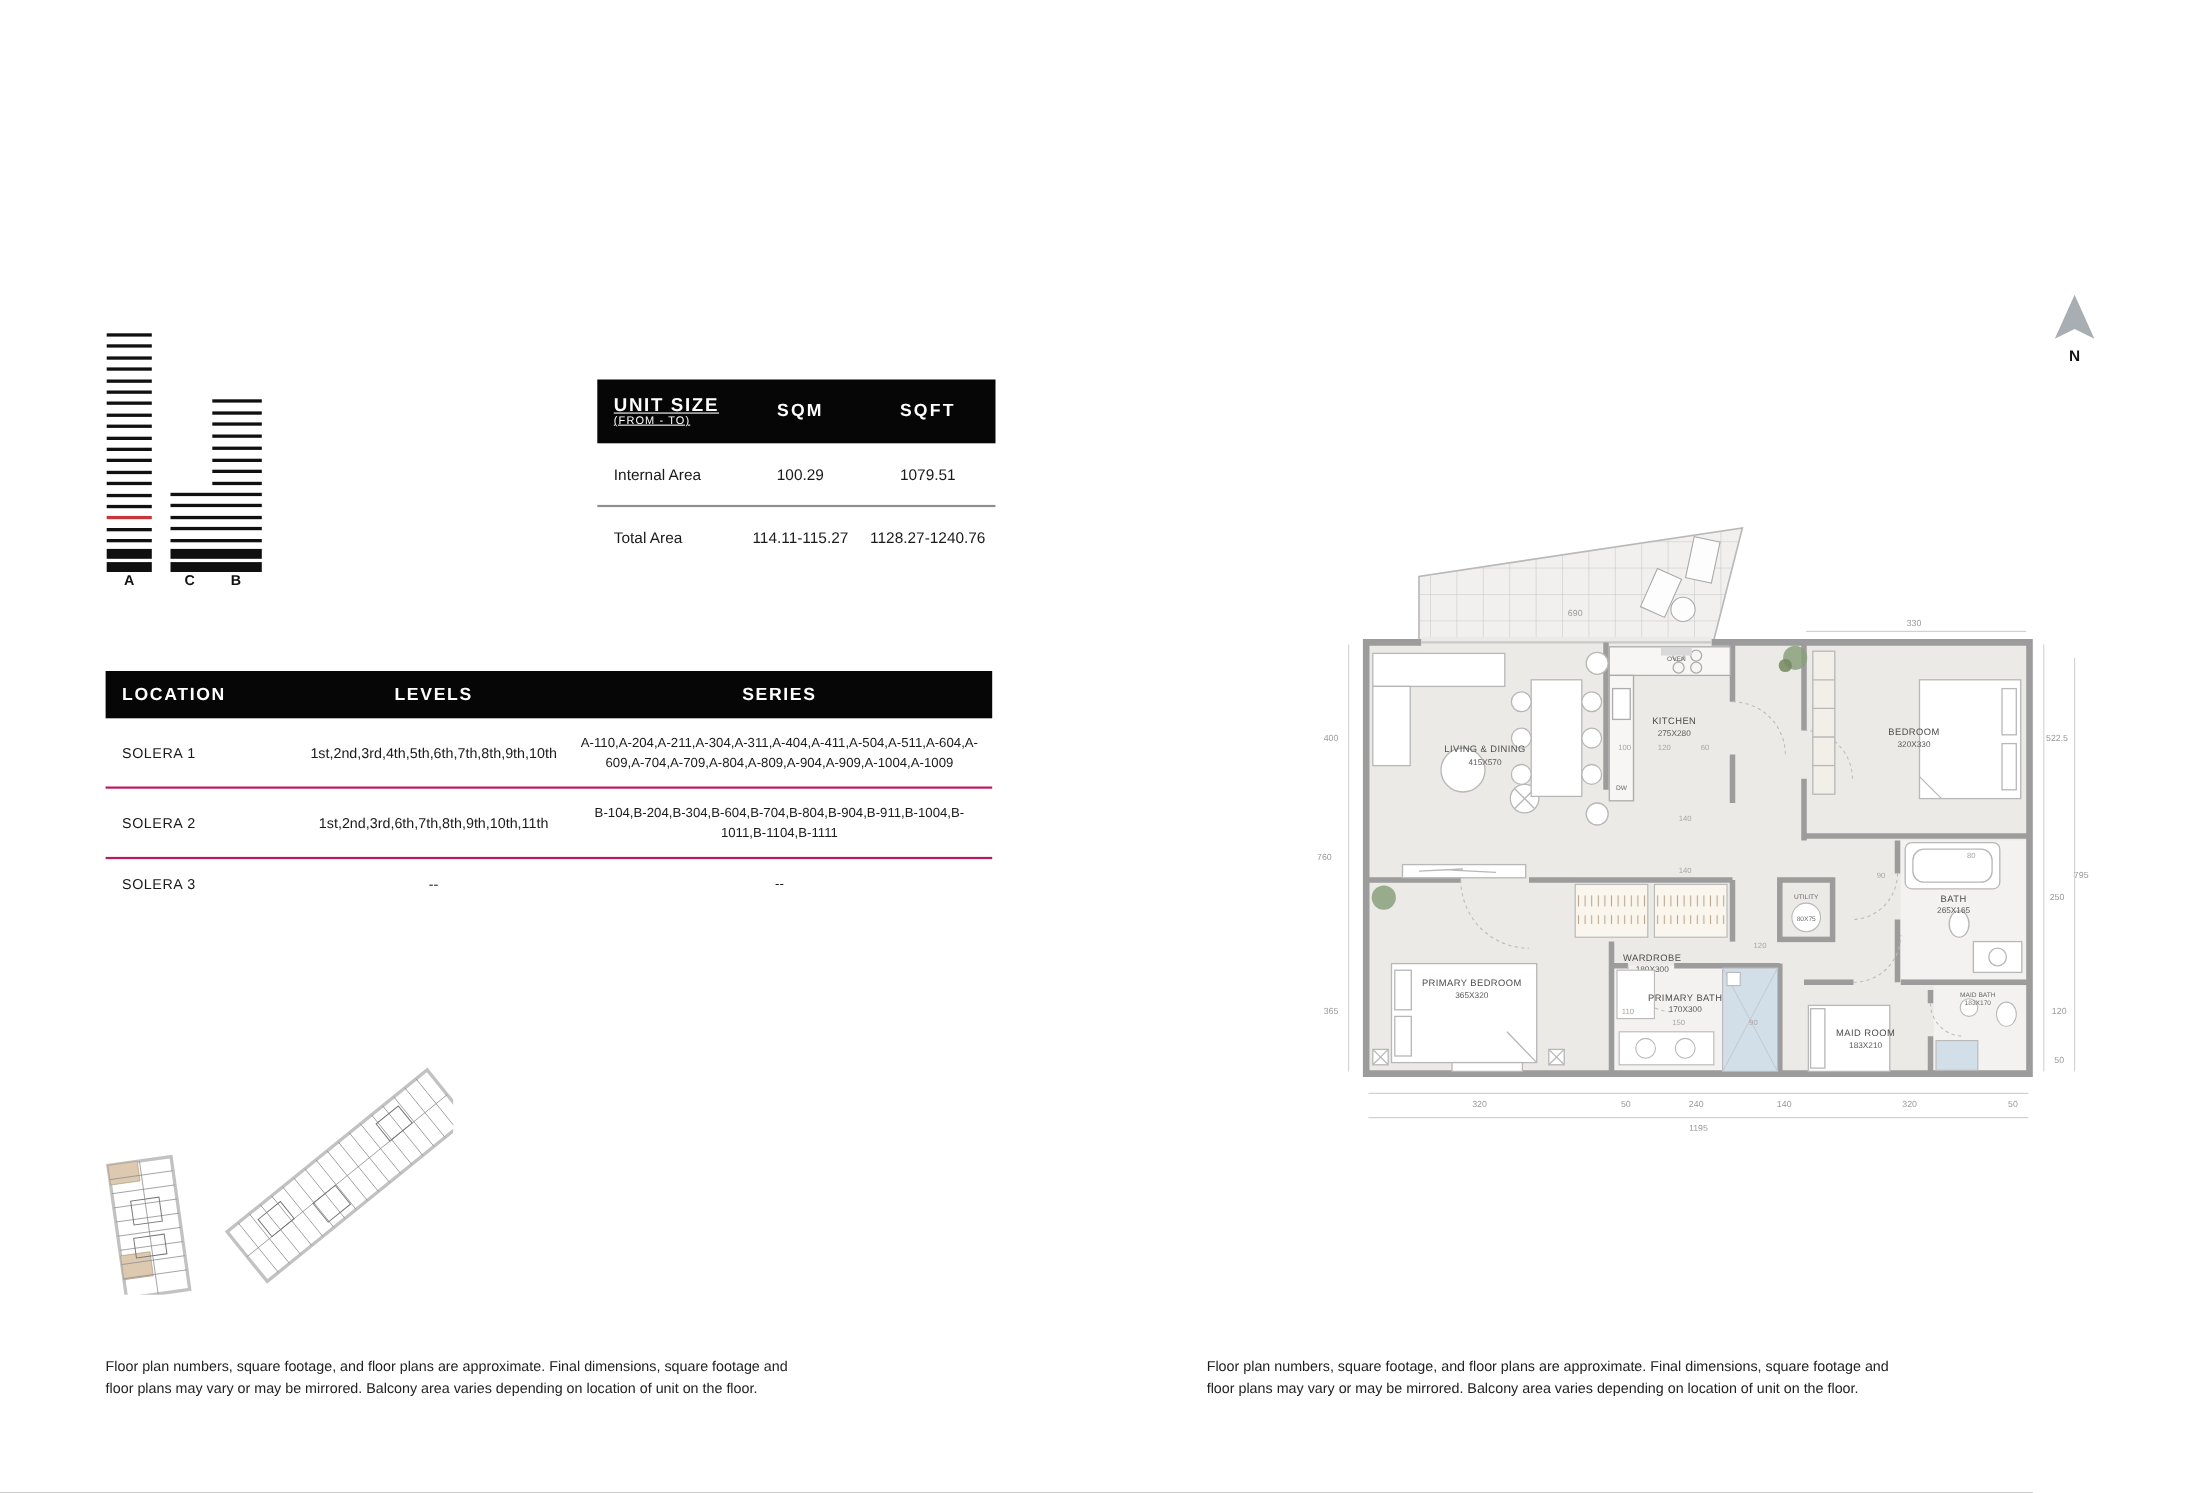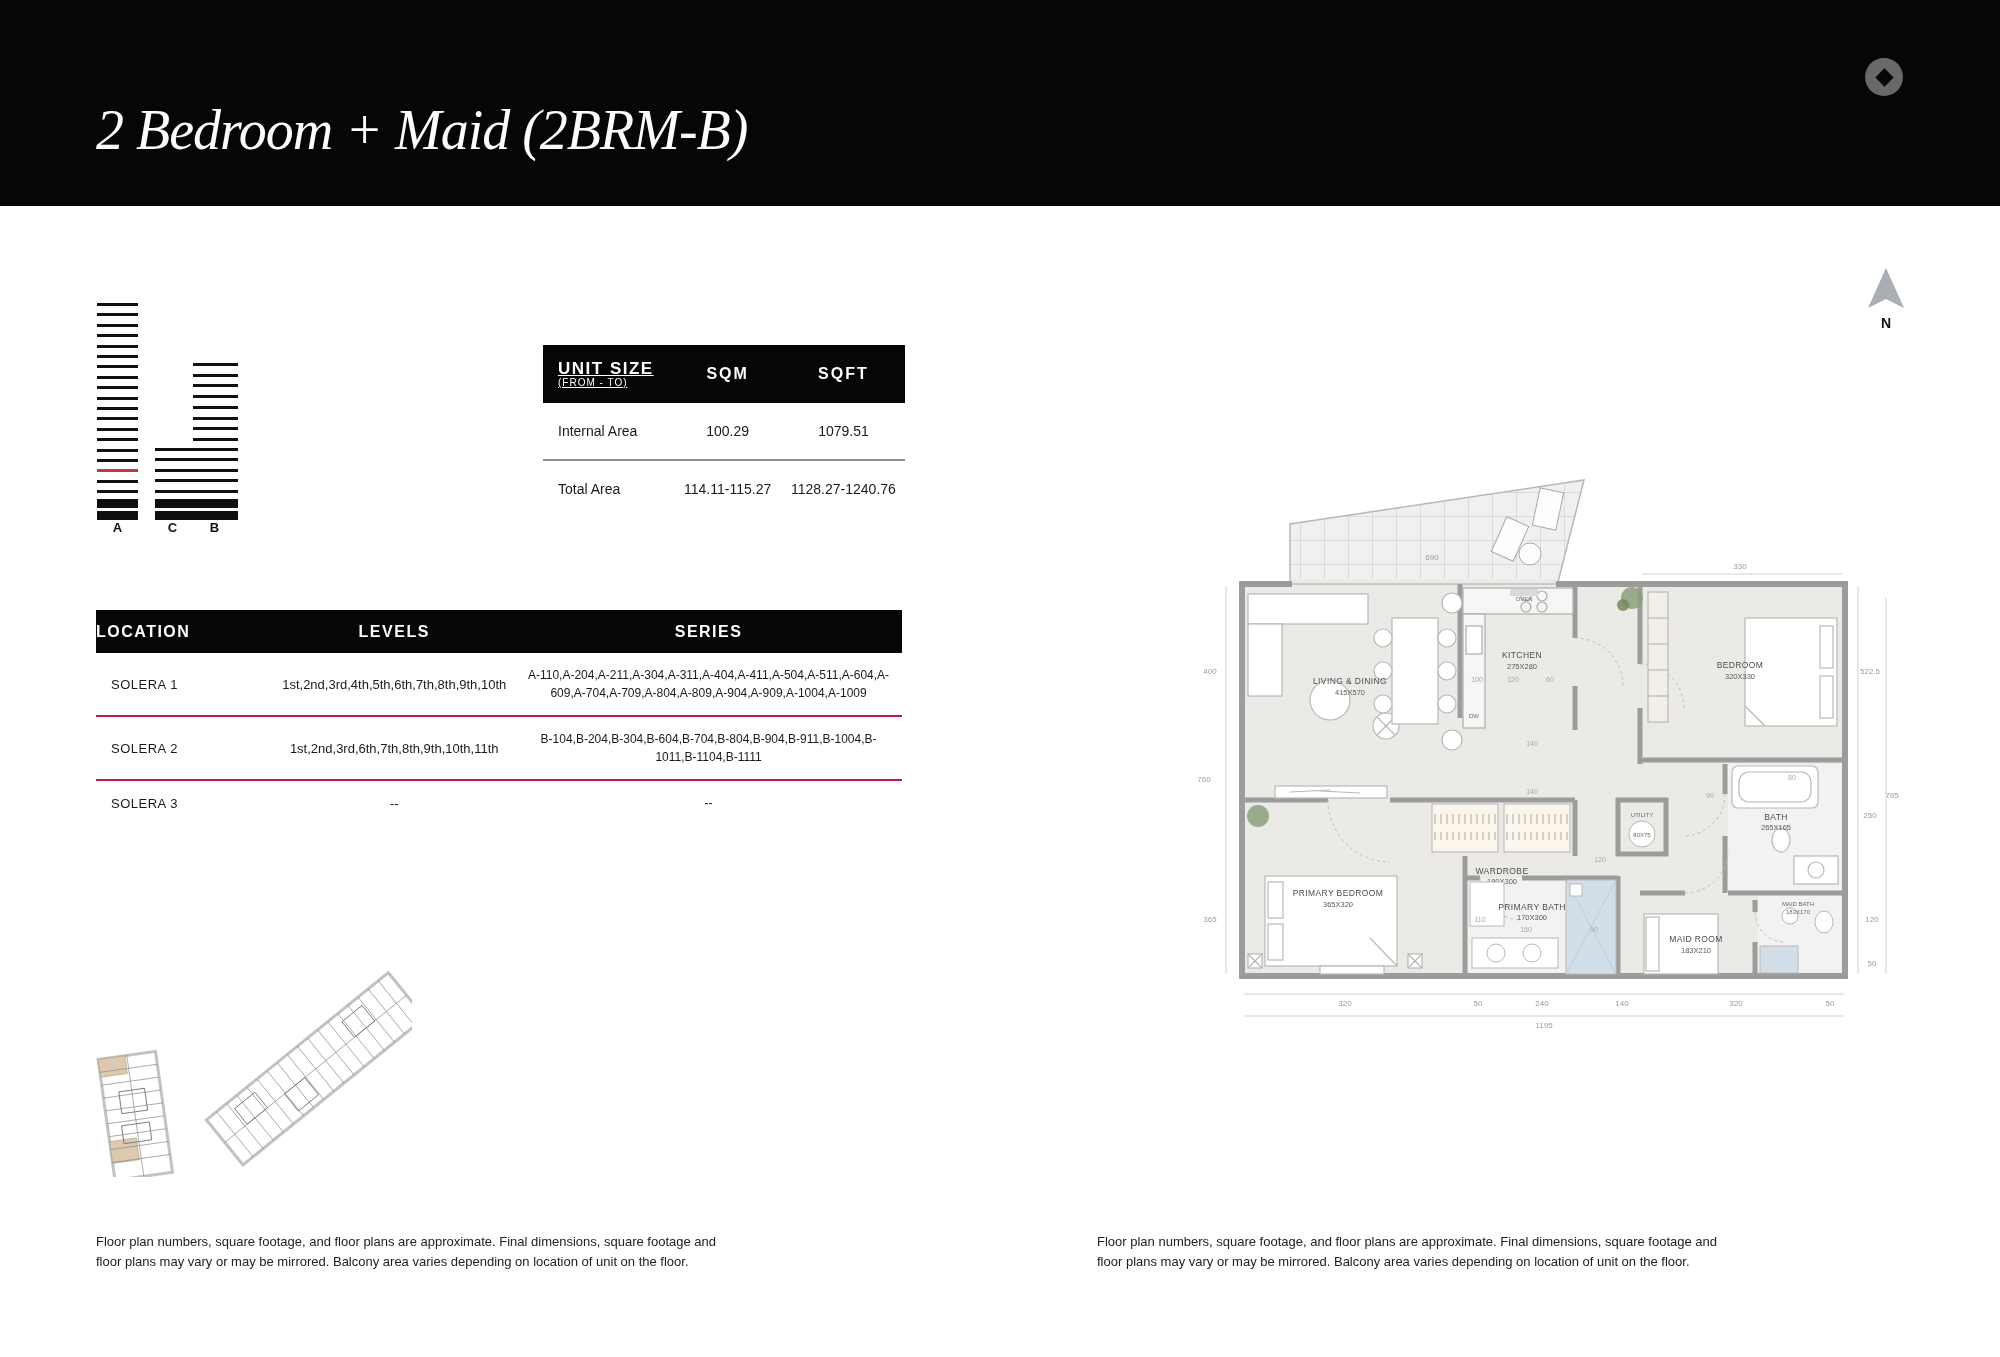--- a/index.html
+++ b/index.html
@@ -30,21 +30,21 @@
       font-size:16px;letter-spacing:2px;}
   .unit-table .trow{display:grid;grid-template-columns:36% 30% 34%;height:56px;align-items:center;}
   .unit-table .trow + .trow{border-top:2px solid #8f8f8f;}
   .unit-table .trow .c1{padding-left:15px;}
   .unit-table .trow .c2,.unit-table .trow .c3{text-align:center;}
   
   .loc-table{position:absolute;left:96px;top:610px;width:806px;font-size:13px;}
   .loc-table .thead{background:#060606;color:#fff;height:43px;display:grid;
       grid-template-columns:22% 30% 48%;align-items:center;font-weight:bold;
       font-size:16px;letter-spacing:1.5px;}
-  .loc-table .thead .c1{}
+  .loc-table .thead .c1{padding-left:15px;}
   .loc-table .thead .c2,.loc-table .thead .c3{text-align:center;}
   .loc-table .lrow{display:grid;grid-template-columns:22% 30% 48%;align-items:center;
       padding:13px 0;min-height:40px;box-sizing:border-box;}
   .loc-table .lrow + .lrow{border-top:2px solid #be185d;}
   .loc-table .lrow .c1{padding-left:15px;letter-spacing:.5px;}
   .loc-table .lrow .c2{text-align:center;}
   .loc-table .lrow .c3{text-align:center;font-size:12px;line-height:1.5;padding:0 8px;}
   
   .disclaimer{position:absolute;top:1232px;width:650px;font-size:13px;line-height:1.5;color:#222;}
   .disclaimer.left{left:96px;} .disclaimer.right{left:1097px;}
@@ -57,26 +57,20 @@
   .room-dim{font-size:7.5px;fill:#5a5a5a;text-anchor:middle;}
   .dim{font-size:8px;fill:#9a9a9a;text-anchor:middle;}
   .dim-s{font-size:7px;fill:#a8a8a8;text-anchor:middle;}
   .tiny{font-size:6px;fill:#6a6a6a;text-anchor:middle;}
 </style>
 </head>
 <body>
 
 <div class="page">
 
-  <div class="header-band">
-    <div class="page-title">2 Bedroom + Maid (2BRM-B)</div>
-    <div class="brand-badge">
-      <span class="diamond"></span>
-    </div>
-  </div>
 
   <div class="stack">
     <span class="stack-label" style="left:6px">A</span>
     <span class="stack-label" style="left:61px">C</span>
     <span class="stack-label" style="left:103px">B</span>
   <div class="stack-bar" style="left: 0px; top: 3px; width: 41px;"></div>
       <div class="stack-bar" style="left: 0px; top: 13.4px; width: 41px;"></div>
       <div class="stack-bar" style="left: 0px; top: 23.8px; width: 41px;"></div>
       <div class="stack-bar" style="left: 0px; top: 34.2px; width: 41px;"></div>
       <div class="stack-bar" style="left: 0px; top: 44.6px; width: 41px;"></div>

